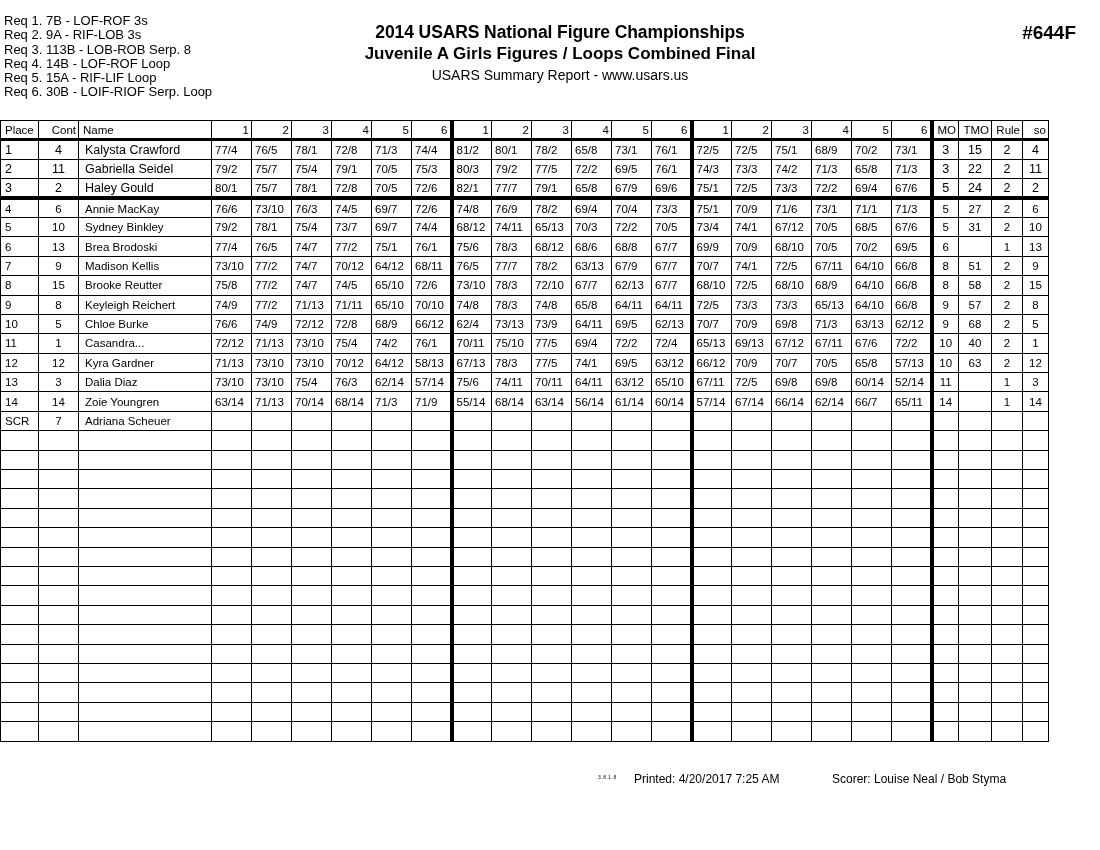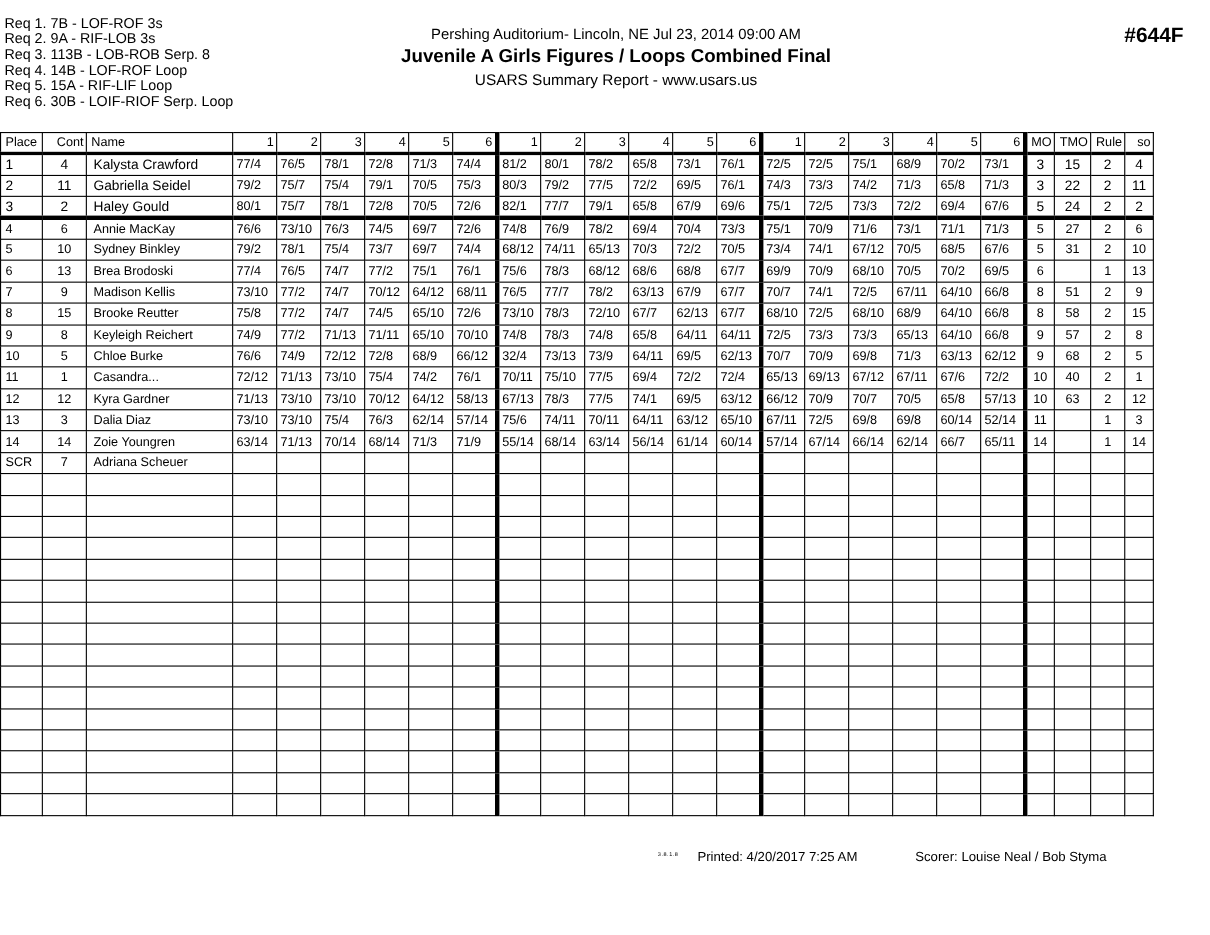--- a/index.html
+++ b/index.html
@@ -148,21 +148,21 @@
 <div id="reqs">
     <span class="req-line">Req  1.  7B - LOF-ROF 3s</span>
     <span class="req-line">Req  2.  9A - RIF-LOB 3s</span>
     <span class="req-line">Req  3.  113B - LOB-ROB Serp. 8</span>
     <span class="req-line">Req  4.  14B - LOF-ROF Loop</span>
     <span class="req-line">Req  5.  15A - RIF-LIF Loop</span>
     <span class="req-line">Req  6.  30B - LOIF-RIOF Serp. Loop</span>
   </div>
 
 <div id="titleblock">
-  <div class="t2">Pershing Auditorium- Lincoln, NE  Jul 23, 2014  09:00 AM</div>
+  <div class="t1">2014 USARS National Figure Championships</div>
   <div class="t3">Juvenile A Girls Figures / Loops Combined Final</div>
   <div class="t4">USARS Summary Report - www.usars.us</div>
 </div>
 
 <div id="eventno">#644F</div>
 
 <table id="sheet">
   <colgroup>
     <col style="width:38px">
     <col style="width:40px">
@@ -464,21 +464,21 @@
       <tr>
         <td class="place">10</td>
         <td class="cont">5</td>
         <td class="name">Chloe Burke</td>
         <td class="score">76/6</td>
         <td class="score">74/9</td>
         <td class="score">72/12</td>
         <td class="score">72/8</td>
         <td class="score">68/9</td>
         <td class="score">66/12</td>
-        <td class="score sepL">32/4</td>
+        <td class="score sepL">62/4</td>
         <td class="score">73/13</td>
         <td class="score">73/9</td>
         <td class="score">64/11</td>
         <td class="score">69/5</td>
         <td class="score">62/13</td>
         <td class="score sepL">70/7</td>
         <td class="score">70/9</td>
         <td class="score">69/8</td>
         <td class="score">71/3</td>
         <td class="score">63/13</td>

